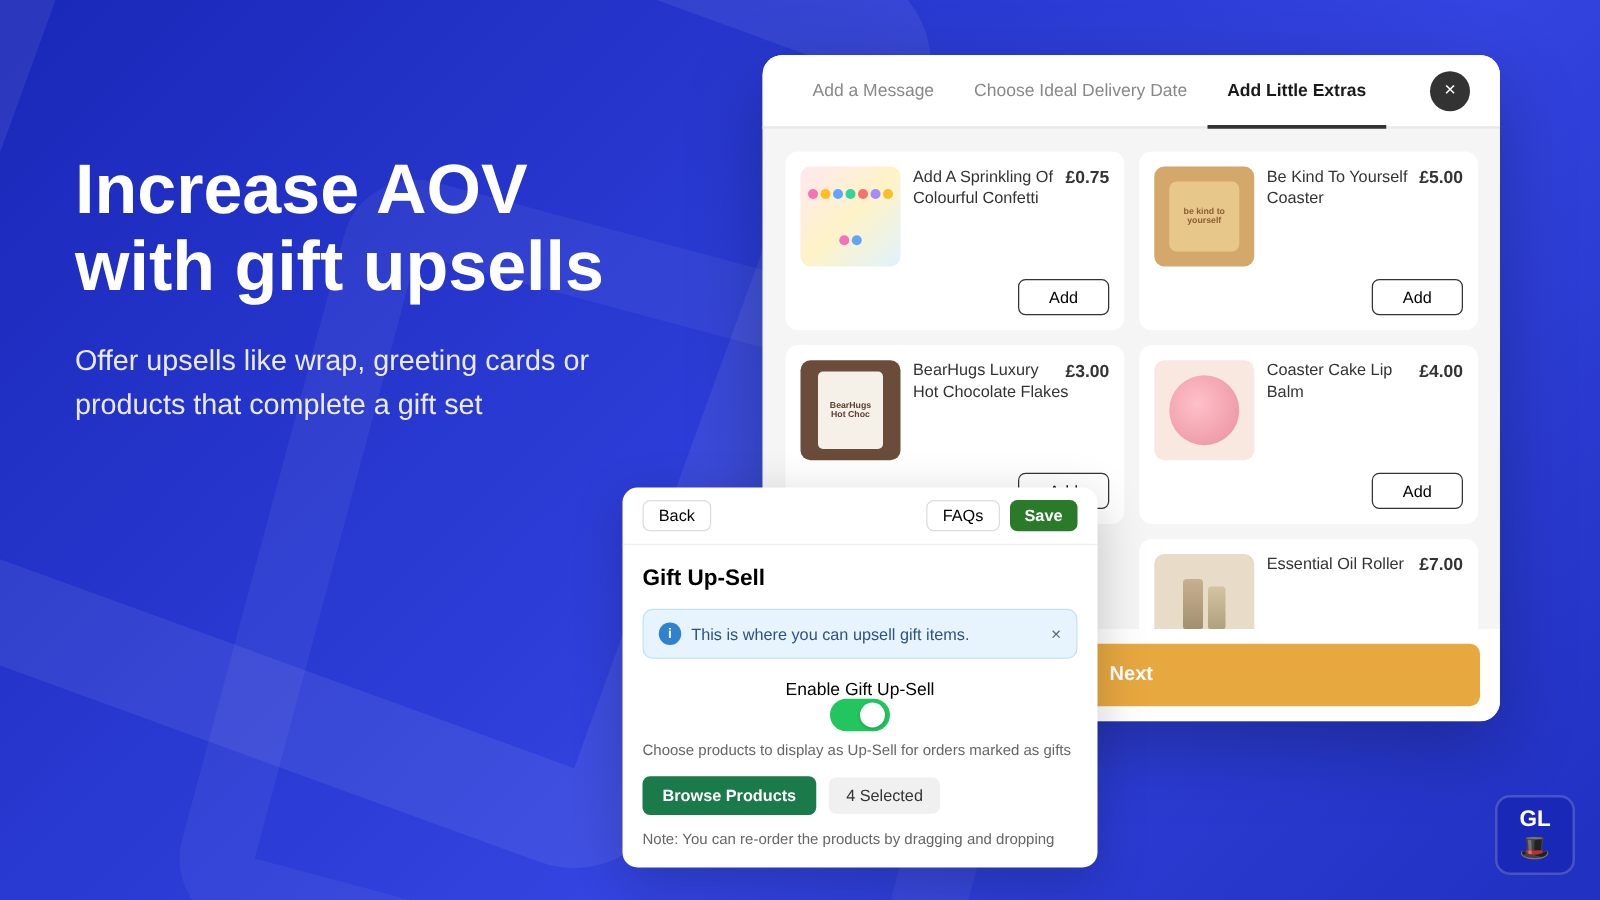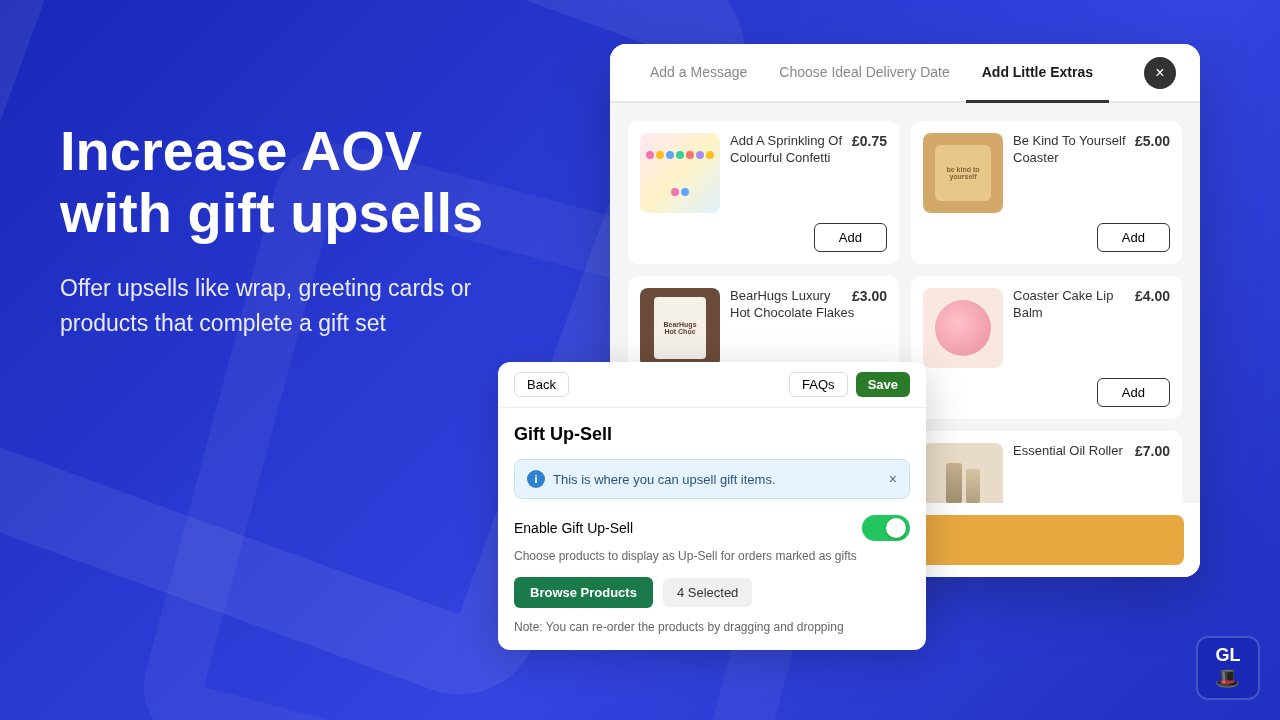--- a/index.html
+++ b/index.html
@@ -190,23 +190,23 @@
       border-radius: 8px;
       font-size: 16px;
       font-weight: 600;
       color: white;
       cursor: pointer;
     }
 
     
     .admin-modal {
       position: absolute;
-      top: 362px;
+      top: 390px;
       left: 498px;
-      width: 428px;
+      width: 380px;
       background: white;
       border-radius: 12px;
       box-shadow: 0 10px 40px rgba(0,0,0,0.2);
       overflow: hidden;
     }
 
     .admin-header {
       display: flex;
       align-items: center;
       justify-content: space-between;
@@ -292,20 +292,21 @@
       color: #666;
       cursor: pointer;
       font-size: 14px;
     }
 
     .toggle-row {
       display: flex;
       align-items: center;
       justify-content: space-between;
       margin-bottom: 8px;
+      flex-direction: column;
     }
 
     .toggle-label {
       font-size: 14px;
       font-weight: 500;
     }
 
     .toggle {
       width: 48px; height: 26px;
       background: #22c55e;

